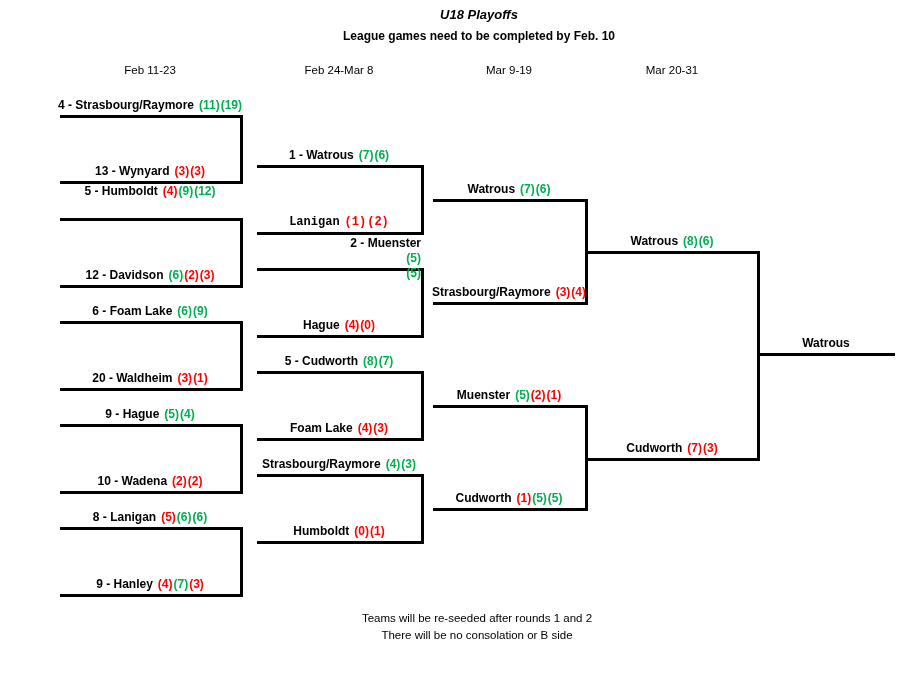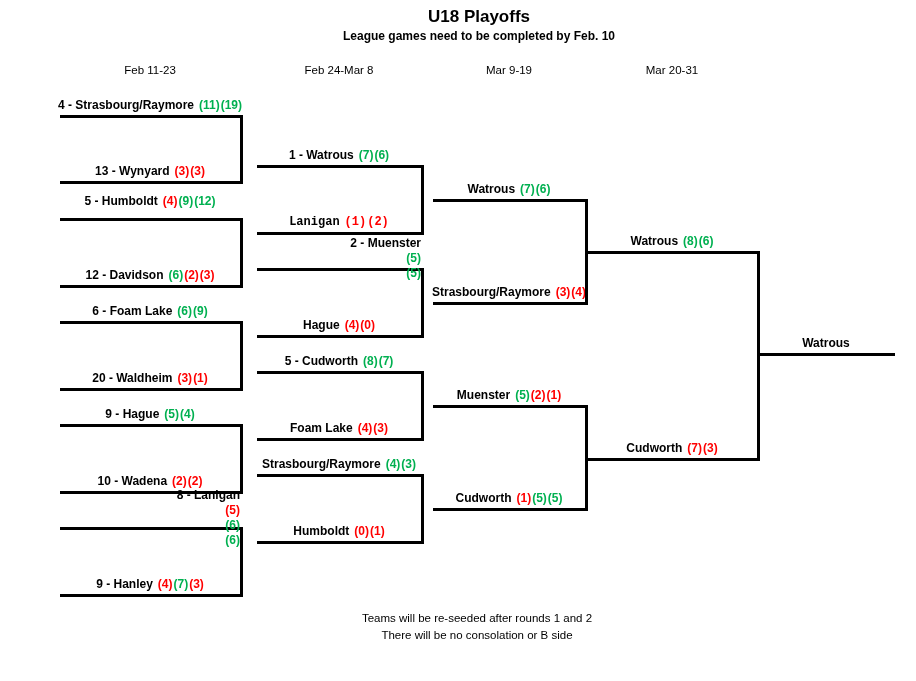--- a/index.html
+++ b/index.html
@@ -2,21 +2,21 @@
 <html><head>
 <meta charset="utf-8">
 <style>
   html,body{margin:0;padding:0;background:#fff;}
   .page{
     position:relative;width:916px;height:681px;background:#ffffff;
     font-family:"Liberation Sans",sans-serif;color:#000;overflow:hidden;
   }
   .title{
     position:absolute;left:479px;top:7px;transform:translateX(-50%);
-    font-size:17px;font-weight:bold;white-space:nowrap;
+    font-size:13px;font-weight:bold;white-space:nowrap;font-style:italic;
   }
   .subtitle{
     position:absolute;left:479px;top:29px;transform:translateX(-50%);
     font-size:12px;font-weight:bold;white-space:nowrap;
   }
   .rh{
     position:absolute;top:64px;transform:translateX(-50%);
     font-size:11.5px;white-space:nowrap;
   }
   .slot-line{position:absolute;height:3px;background:#000;}
@@ -53,21 +53,21 @@
         <span class="score first" style="color: rgb(0, 176, 80);">(11)</span>
         <span class="score" style="color: rgb(0, 176, 80);">(19)</span>
       </div>
       <div class="slot-line" style="left: 60px; top: 181px; width: 183px;"></div>
       <div class="slot-label" style="left: 60px; width: 180px; top: 164px;">
         <span>13 - Wynyard</span>
         <span class="score first" style="color: rgb(255, 0, 0);">(3)</span>
         <span class="score" style="color: rgb(255, 0, 0);">(3)</span>
       </div>
       <div class="slot-line" style="left: 60px; top: 218px; width: 183px;"></div>
-      <div class="slot-label" style="left: 60px; width: 180px; top: 194px; justify-content: center;">
+      <div class="slot-label" style="left: 60px; width: 180px; top: 184px; justify-content: center;">
         <span>5 - Humboldt</span>
         <span class="score first" style="color: rgb(255, 0, 0);">(4)</span>
         <span class="score" style="color: rgb(0, 176, 80);">(9)</span>
         <span class="score" style="color: rgb(0, 176, 80);">(12)</span>
       </div>
       <div class="slot-line" style="left: 60px; top: 285px; width: 183px;"></div>
       <div class="slot-label" style="left: 60px; width: 180px; top: 268px;">
         <span>12 - Davidson</span>
         <span class="score first" style="color: rgb(0, 176, 80);">(6)</span>
         <span class="score" style="color: rgb(255, 0, 0);">(2)</span>
@@ -91,21 +91,21 @@
         <span class="score first" style="color: rgb(0, 176, 80);">(5)</span>
         <span class="score" style="color: rgb(0, 176, 80);">(4)</span>
       </div>
       <div class="slot-line" style="left: 60px; top: 491px; width: 183px;"></div>
       <div class="slot-label" style="left: 60px; width: 180px; top: 474px;">
         <span>10 - Wadena</span>
         <span class="score first" style="color: rgb(255, 0, 0);">(2)</span>
         <span class="score" style="color: rgb(255, 0, 0);">(2)</span>
       </div>
       <div class="slot-line" style="left: 60px; top: 527px; width: 183px;"></div>
-      <div class="slot-label" style="left: 60px; width: 180px; top: 510px; flex-direction: column;">
+      <div class="slot-label" style="left: 60px; width: 180px; top: 510px;">
         <span>8 - Lanigan</span>
         <span class="score first" style="color: rgb(255, 0, 0);">(5)</span>
         <span class="score" style="color: rgb(0, 176, 80);">(6)</span>
         <span class="score" style="color: rgb(0, 176, 80);">(6)</span>
       </div>
       <div class="slot-line" style="left: 60px; top: 594px; width: 183px;"></div>
       <div class="slot-label" style="left: 60px; width: 180px; top: 577px;">
         <span>9 - Hanley</span>
         <span class="score first" style="color: rgb(255, 0, 0);">(4)</span>
         <span class="score" style="color: rgb(0, 176, 80);">(7)</span>

